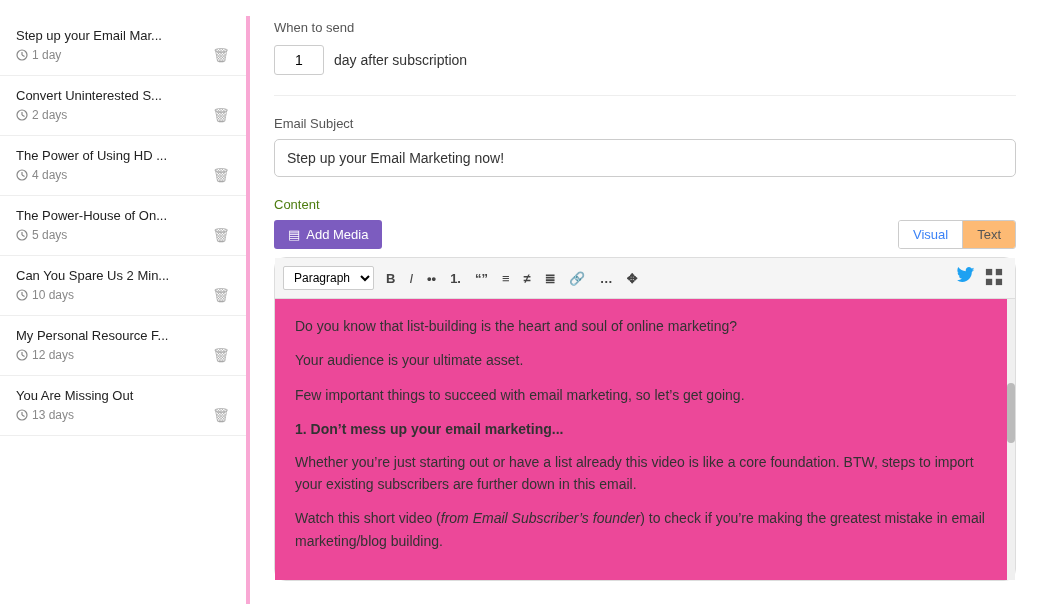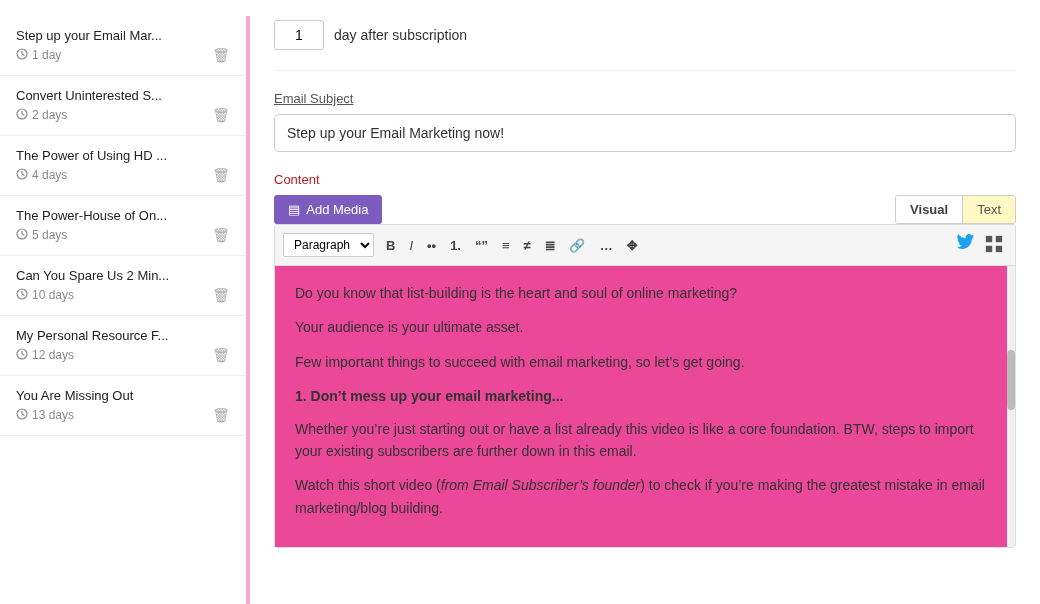--- a/index.html
+++ b/index.html
@@ -30,20 +30,21 @@
       display: block;
     }
     .sidebar-item-meta {
       display: flex;
       align-items: center;
       margin-top: 4px;
       justify-content: space-between;
     }
     .sidebar-item-days {
       display: flex;
+      align-items: center;
       color: #888;
       font-size: 12px;
       gap: 4px;
     }
     .trash-icon {
       color: #aaa;
       cursor: pointer;
       font-size: 14px;
     }
 
@@ -82,35 +83,34 @@
       border: none;
       border-top: 1px solid #eee;
       margin-bottom: 20px;
     }
 
     
     .email-subject-label {
       color: #555;
       font-size: 13px;
       margin-bottom: 8px;
-      text-decoration: underline;
     }
     .email-subject-input {
       width: 100%;
       border: 1px solid #ccc;
       padding: 10px 12px;
       font-size: 14px;
       border-radius: 5px;
       margin-bottom: 20px;
       color: #333;
     }
 
     
     .content-label {
-      color: #b91c1c;
+      color: #4d7c0f;
       font-size: 13px;
       margin-bottom: 8px;
     }
     .content-toolbar {
       display: flex;
       align-items: center;
       justify-content: space-between;
       margin-bottom: 0;
     }
     .add-media-btn {
@@ -128,35 +128,36 @@
     .visual-text-tabs {
       display: flex;
       border: 1px solid #ccc;
       border-radius: 3px;
       overflow: hidden;
     }
     .vt-tab {
       padding: 6px 14px;
       font-size: 13px;
       cursor: pointer;
-      background: #fef9c3;
+      background: #fdba74;
       color: #555;
       border: none;
     }
     .vt-tab.active {
       background: #fff;
-      color: #404040;
-      font-weight: 700;
+      color: #3b82f6;
+      font-weight: 400;
     }
     .vt-tab:first-child { border-right: 1px solid #ccc; }
 
     
     .editor-wrapper {
       border: 1px solid #ddd;
-      border-radius: 3px;
+      border-radius: 12px;
+      margin-top: 8px;
     }
     .editor-toolbar {
       background: #f5f5f5;
       border-bottom: 1px solid #ddd;
       padding: 6px 8px;
       display: flex;
       align-items: center;
       gap: 2px;
       flex-wrap: wrap;
     }
@@ -325,20 +326,21 @@
           13 days
         </span>
         <span class="trash-icon">🗑</span>
       </div>
     </div>
   </aside>
 
 <main class="main">
 
   
+  <div class="section-label">When to send</div>
   <div class="when-to-send-row">
     <input class="days-input" type="text" value="1" style="">
     <span class="days-label">day after subscription</span>
   </div>
   <hr class="section-divider">
 
   
   <div class="email-subject-label">Email Subject</div>
   <input class="email-subject-input" type="text" value="Step up your Email Marketing now!" style="">
 

